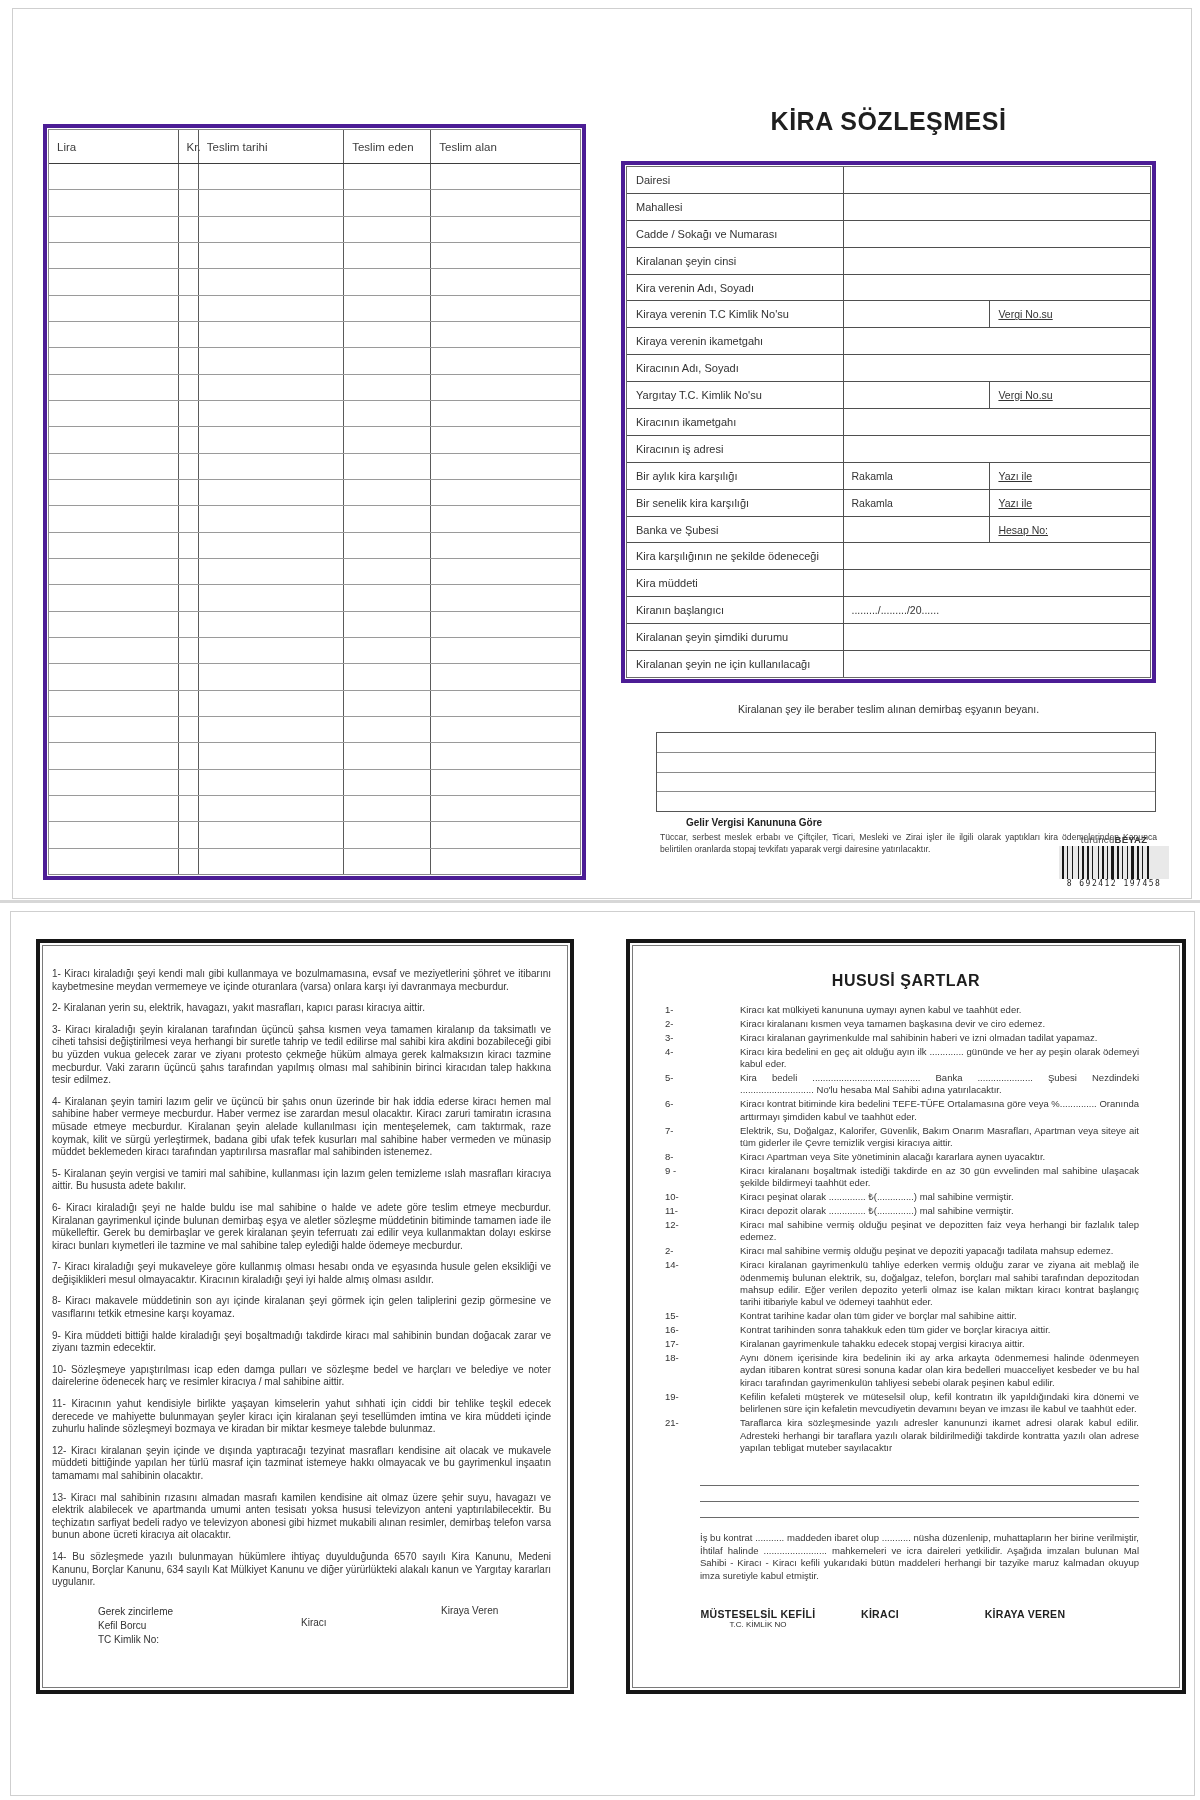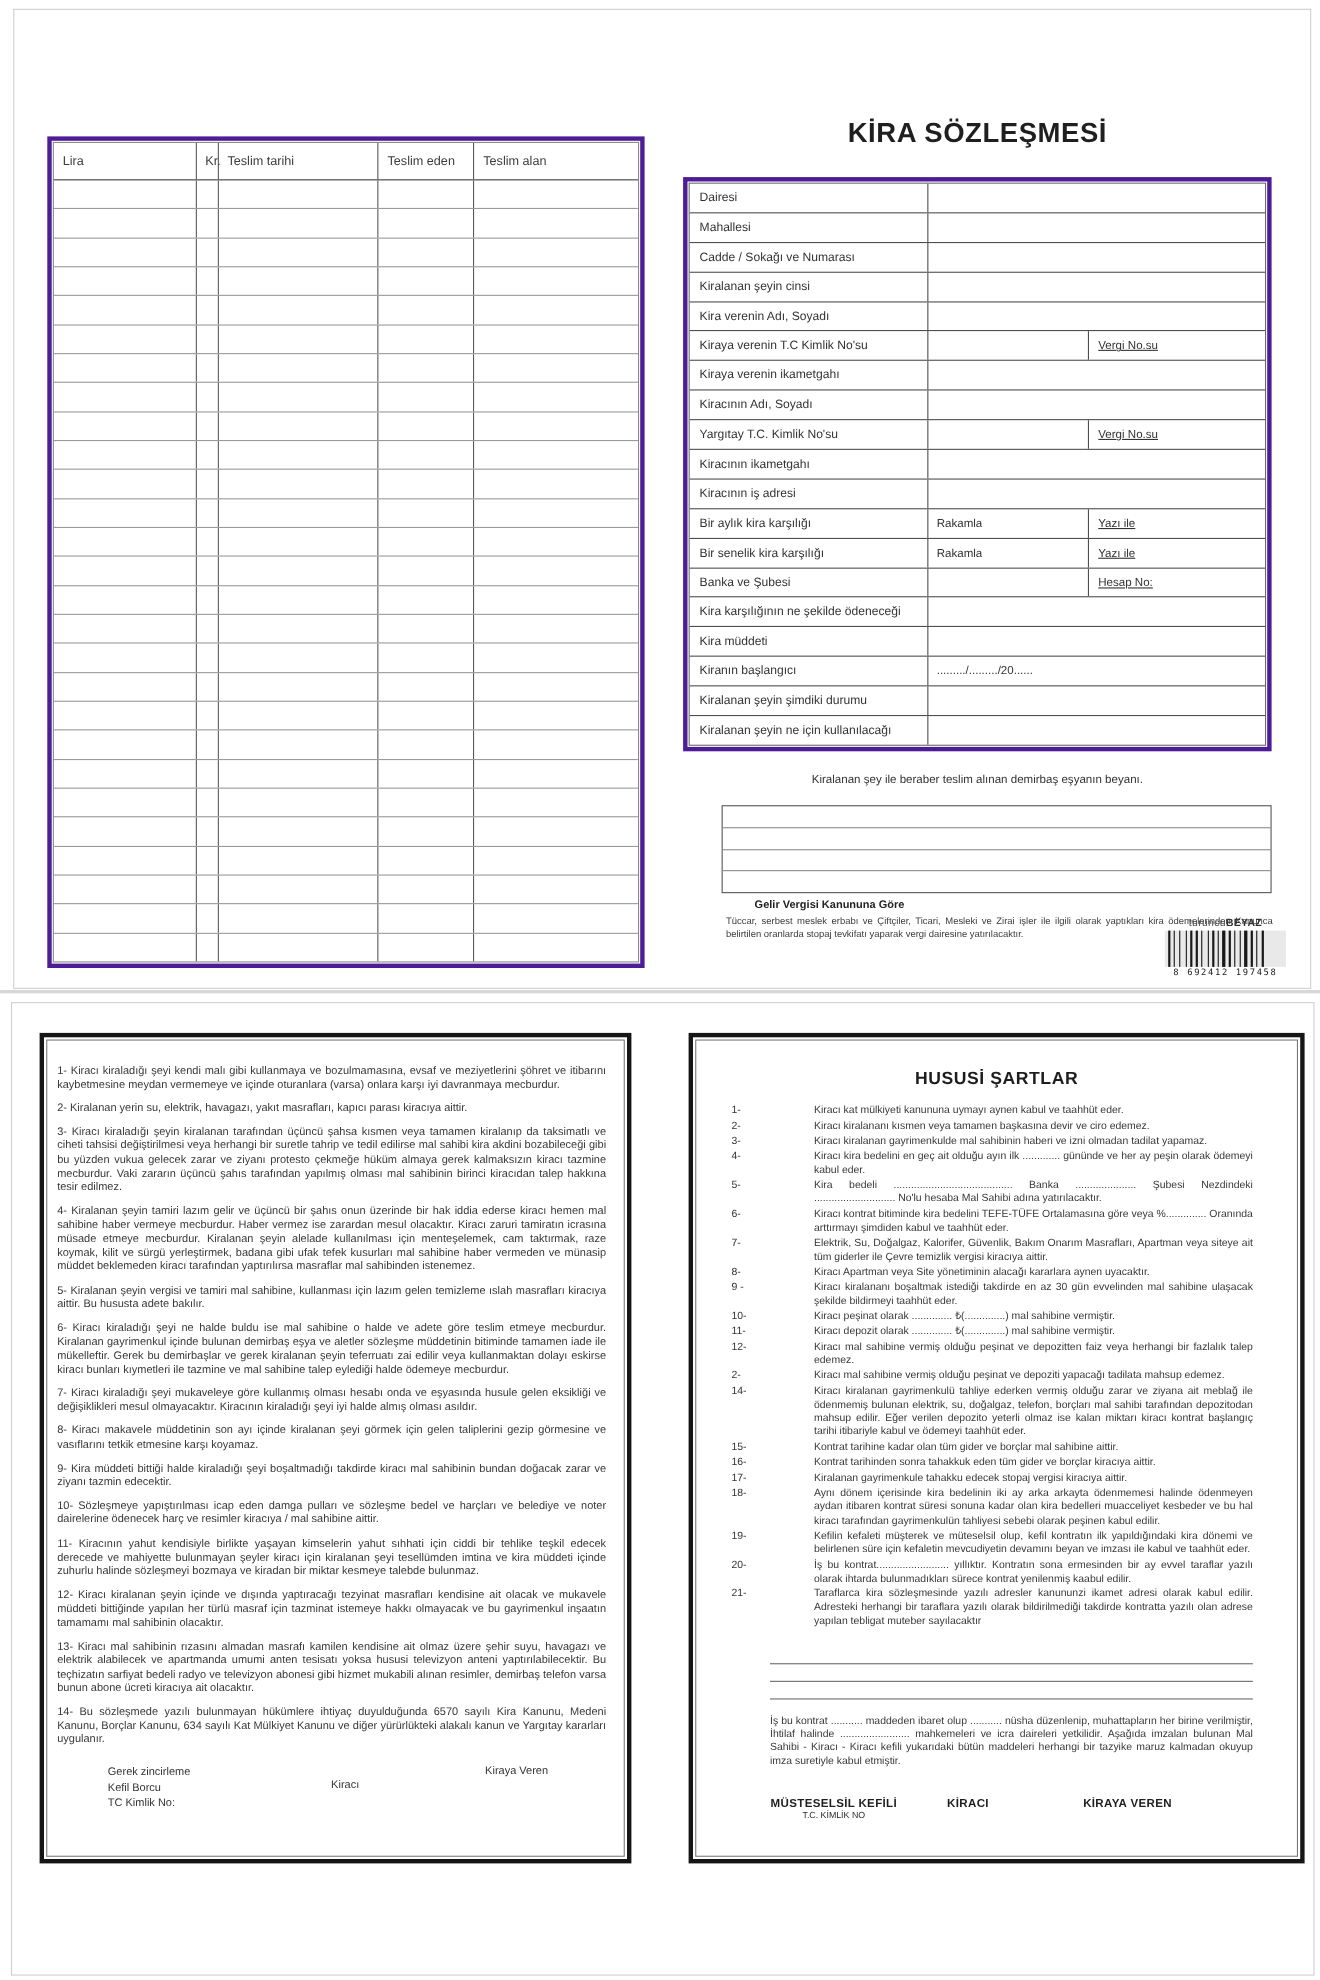--- a/index.html
+++ b/index.html
@@ -536,24 +536,20 @@
             </div>
             <div class="st-item">
               <div class="st-no">18-</div>
               <div class="st-text">Aynı dönem içerisinde kira bedelinin iki ay arka arkayta ödenmemesi halinde ödenmeyen aydan itibaren kontrat süresi sonuna kadar olan kira bedelleri muacceliyet kesbeder ve bu hal kiracı tarafından gayrimenkulün tahliyesi sebebi olarak peşinen kabul edilir.</div>
             </div>
             <div class="st-item">
               <div class="st-no">19-</div>
               <div class="st-text">Kefilin kefaleti müşterek ve müteselsil olup, kefil kontratın ilk yapıldığındaki kira dönemi ve belirlenen süre için kefaletin mevcudiyetin devamını beyan ve imzası ile kabul ve taahhüt eder.</div>
             </div>
             <div class="st-item">
-              <div class="st-no">20-</div>
-              <div class="st-text">İş bu kontrat......................... yıllıktır. Kontratın sona ermesinden bir ay evvel taraflar yazılı olarak ihtarda bulunmadıkları sürece kontrat yenilenmiş kaabul edilir.</div>
-            </div>
-            <div class="st-item">
               <div class="st-no">21-</div>
               <div class="st-text">Taraflarca kira  sözleşmesinde yazılı adresler kanununzi ikamet adresi olarak kabul edilir. Adresteki herhangi bir taraflara yazılı olarak bildirilmediği takdirde kontratta yazılı olan adrese yapılan tebligat muteber sayılacaktır</div>
             </div>
           </div>
         <div id="st-lines">
             <div></div>
             <div></div>
             <div></div>
           </div>
         <p id="st-closing">İş bu kontrat ........... maddeden ibaret olup ........... nüsha düzenlenip, muhattapların her birine verilmiştir, İhtilaf halinde ........................ mahkemeleri ve icra daireleri yetkilidir. Aşağıda imzalan bulunan Mal Sahibi - Kiracı - Kiracı kefili yukarıdaki bütün maddeleri herhangi bir tazyike maruz kalmadan okuyup imza suretiyle kabul etmiştir.</p>

